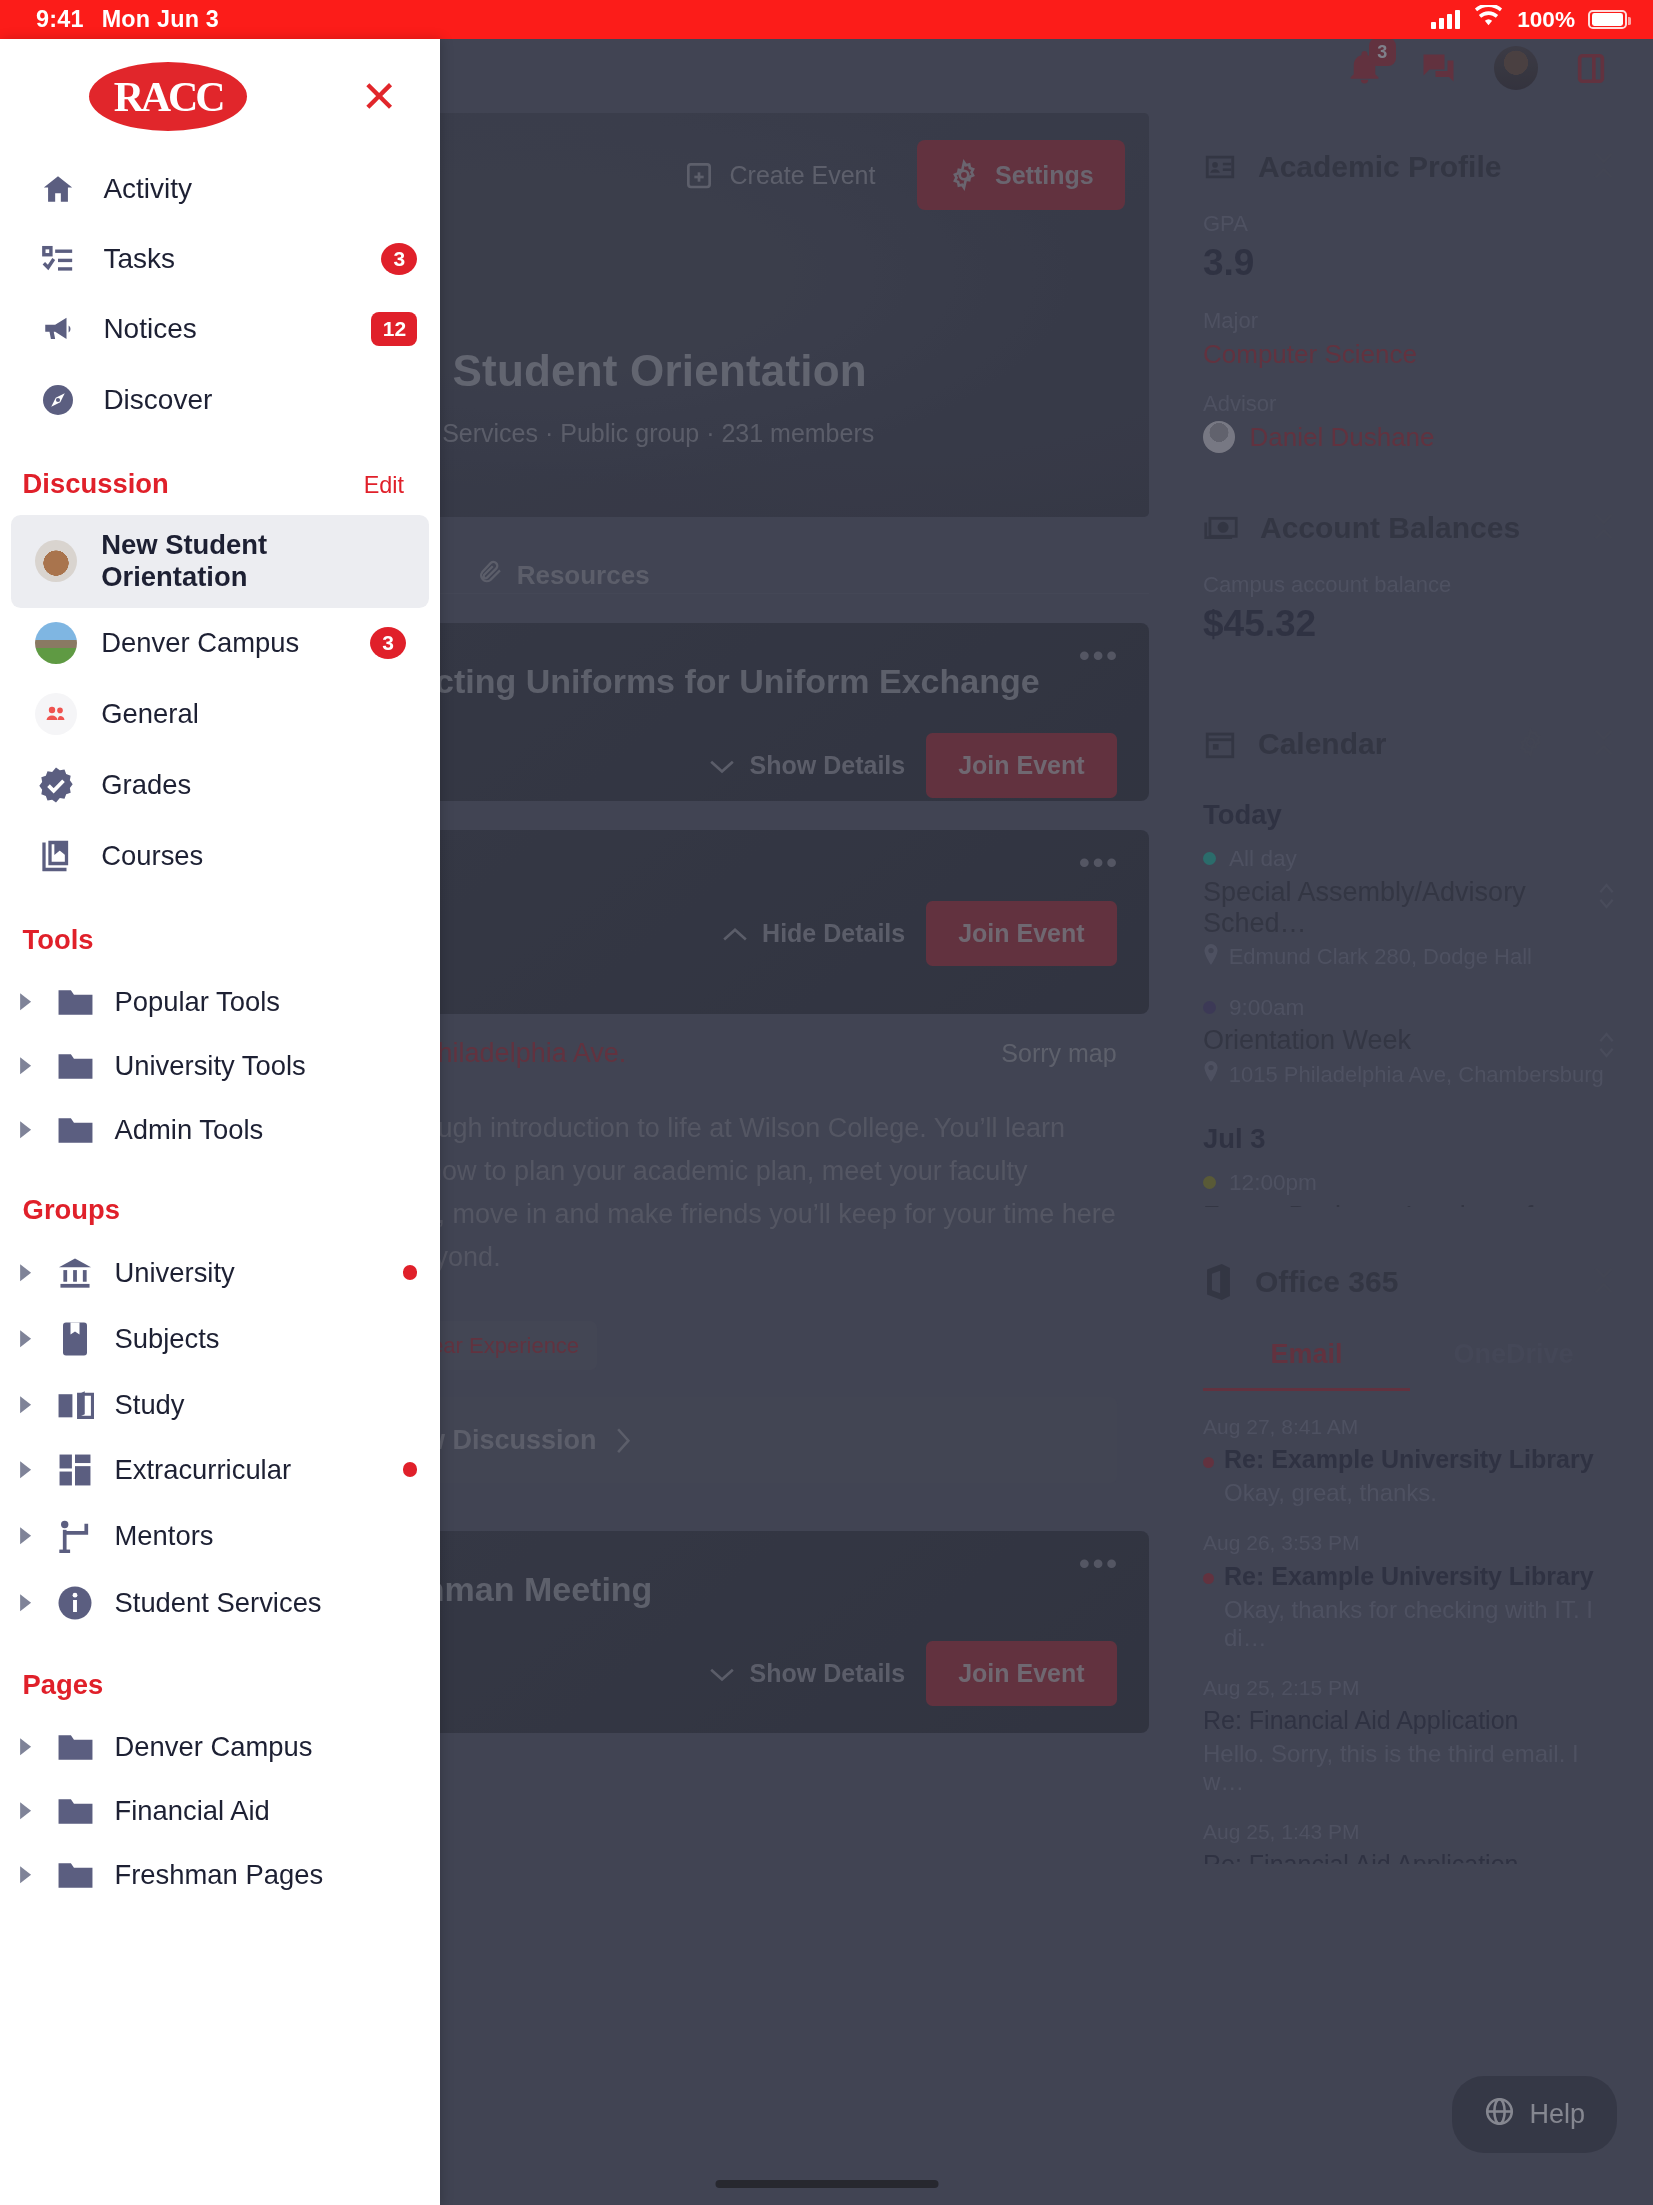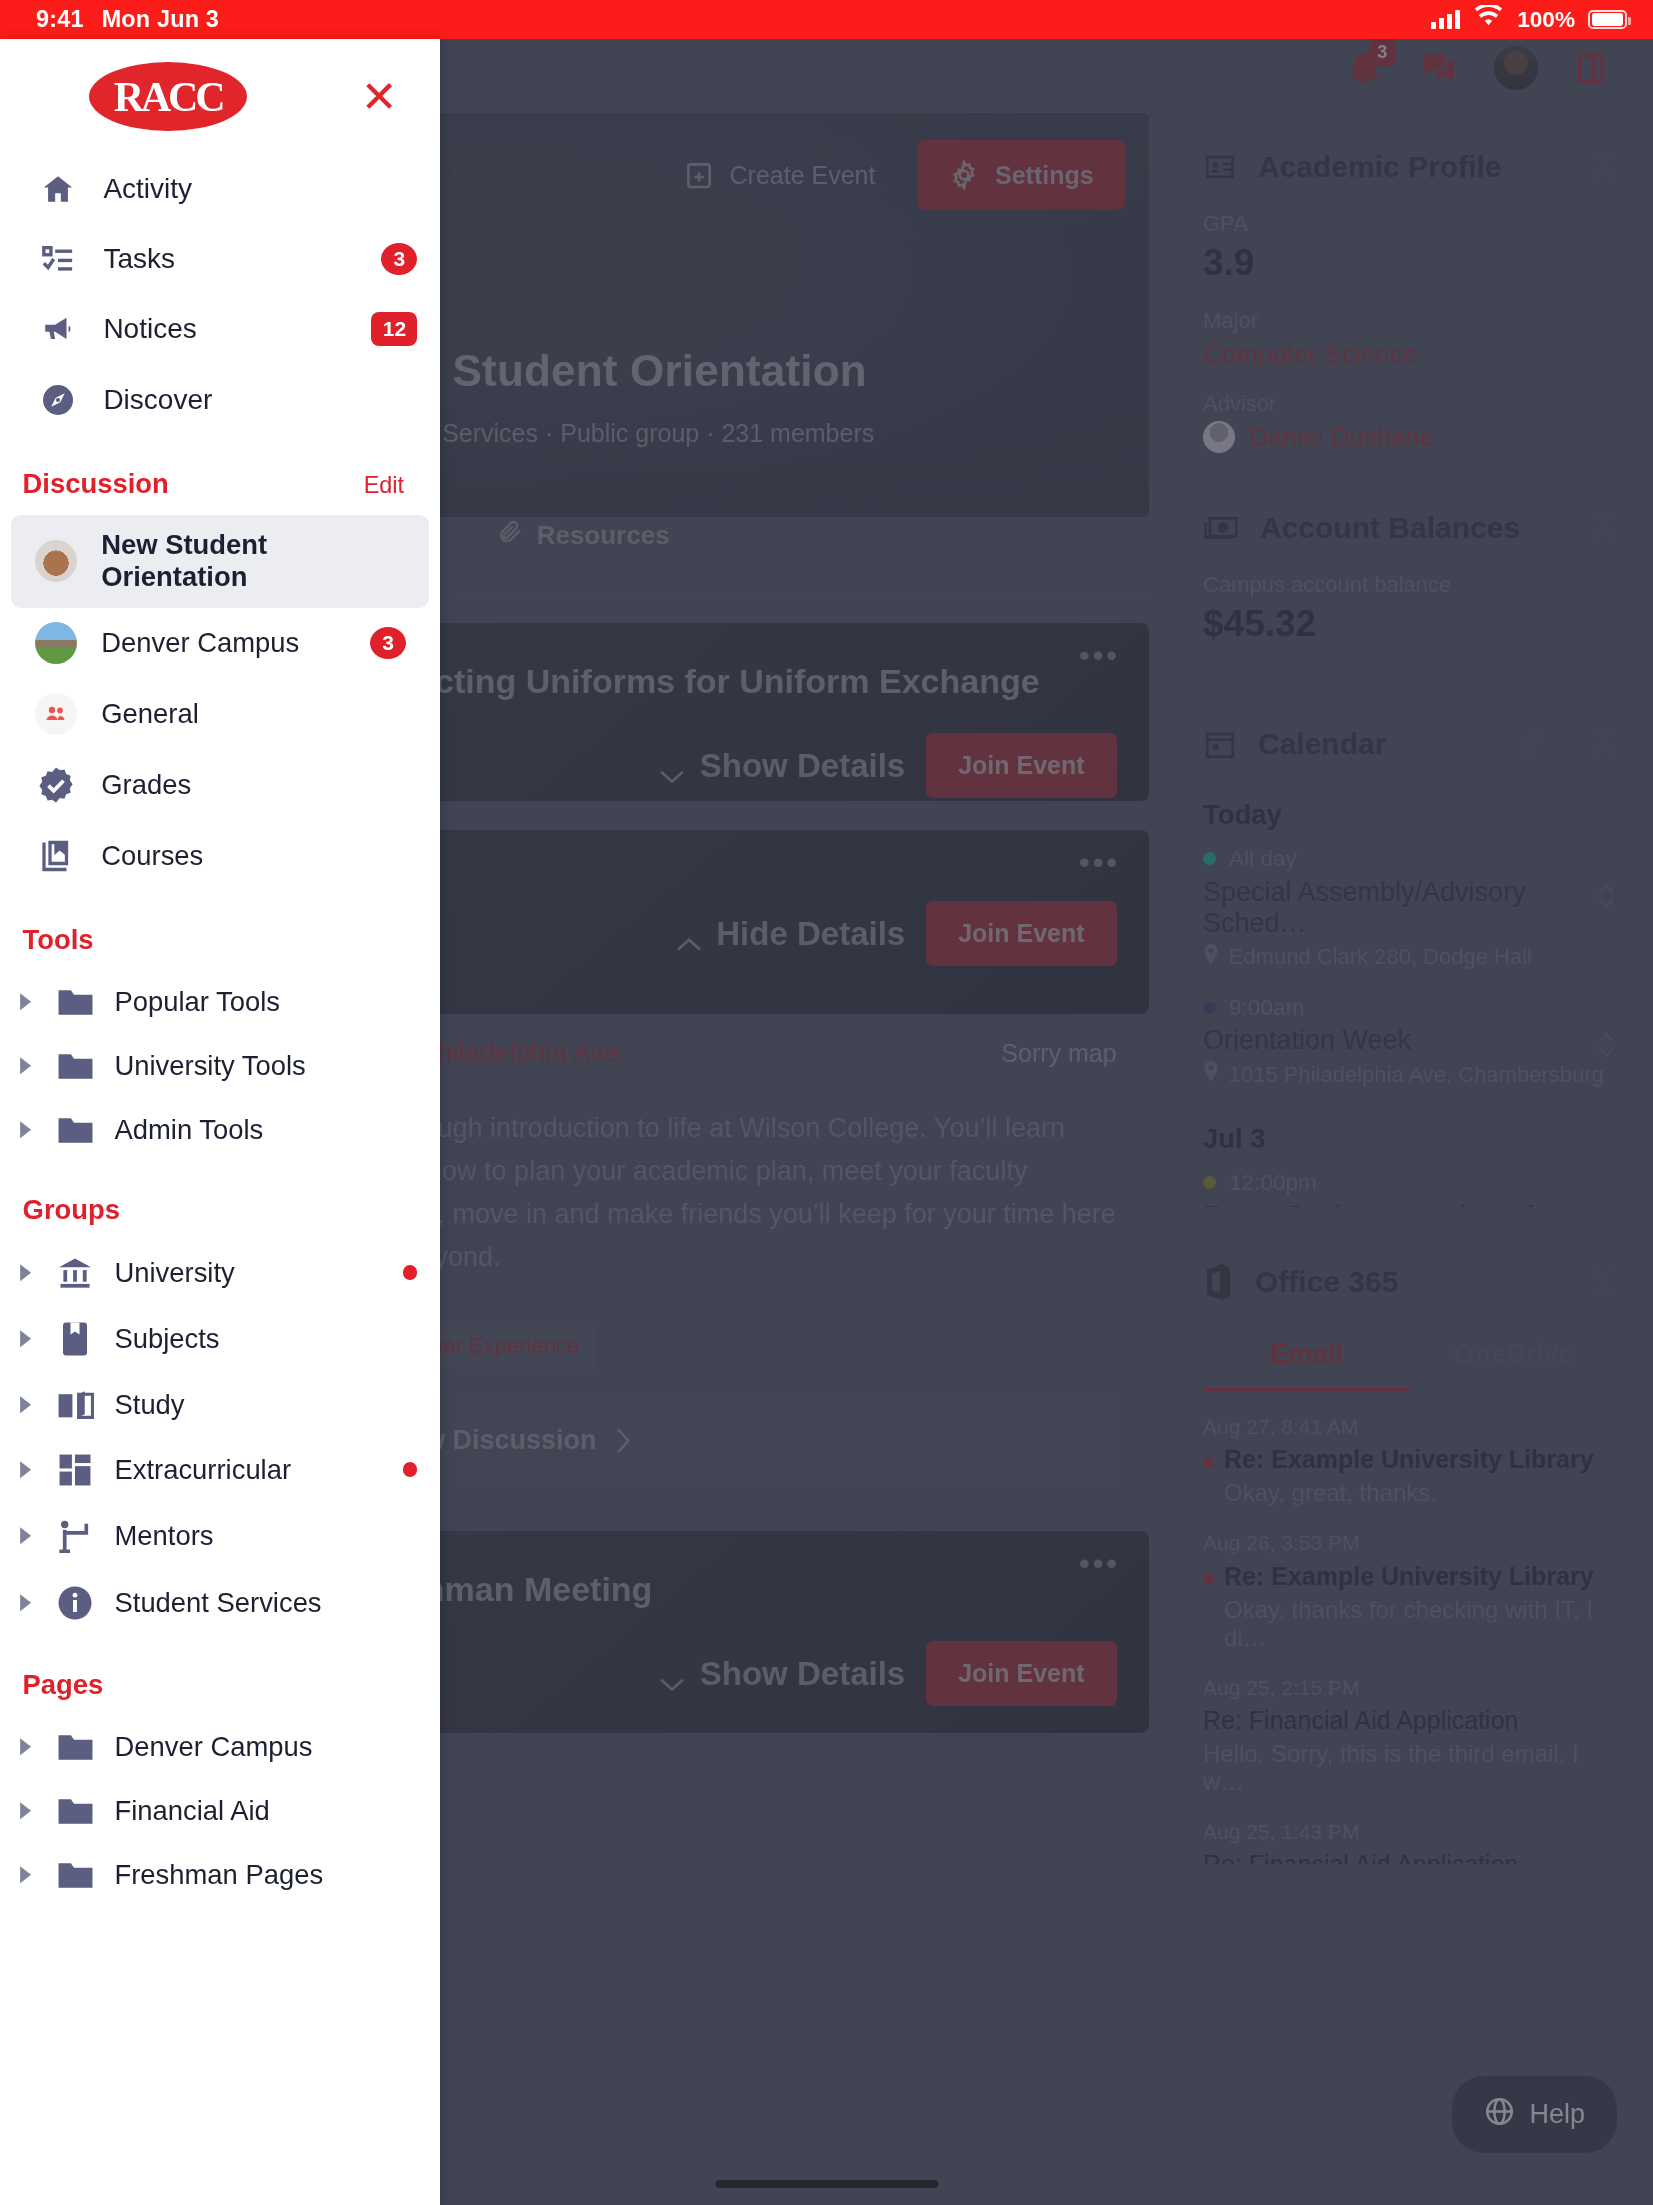--- a/index.html
+++ b/index.html
@@ -69,35 +69,35 @@
   }
   .btn-settings {
     display:flex; align-items:center; gap:14.5px; background:#8c2733; color:#9d9097;
     padding: 18px 31px; border-radius:8px; font-size:25px; font-weight:600;
   }
   .bell-mute { position:absolute; top: 34px; left: 34px; color:#b8bac2; opacity:.75;}
   .hero-title { position:absolute; left: 29px; bottom: 121px; color:#8d9099;
       font-size: 44px; font-weight:700; letter-spacing:0.2px; }
   .hero-meta { position:absolute; left: 29px; bottom: 69px; color:#7d808b; font-size:25px; }
   .tabsrow {
-    margin: 0 19.4px 0 0; height: 77px; display:flex; align-items:flex-start; gap: 62px;
+    margin: 0 19.4px 0 0; height: 77px; display:flex; align-items:flex-end; gap: 42px;
     padding-left: 29px; border-bottom: 1.6px solid #53576699;
   }
   .tab { display:flex; align-items:center; gap:13px; font-size:26px; color:#7f828c; font-weight:600;}
   .tab.active { color:#8c2733; position:relative; }
   .tab.active::after { content:''; position:absolute; left:0; right:0; bottom:-21px; height:4px; background:#8c2733;}
 
   .ecard {
     position: relative; margin: 29px 19.4px 0 0; border-radius: 8px;
     background: linear-gradient(140deg,#2f3340,#262a36); overflow:hidden;
   }
   .ecard .dots { position:absolute; top: 22.6px; right: 29px; color:#6f727d; font-size:32px; letter-spacing:2.4px; line-height:.6;}
   .ecard-title { padding: 39px 32px 0 32px; color:#83868f; font-size:34px; font-weight:700;}
   .ecard-foot { display:flex; align-items:center; justify-content:flex-end; gap:21px; padding: 32px; }
-  .link-row { display:flex; align-items:flex-end; gap:14.5px; color:#7e818b; font-size:33px; font-weight:600;}
+  .link-row { display:flex; align-items:center; gap:14.5px; color:#7e818b; font-size:25px; font-weight:600;}
   .btn-join { background:#8c2733; color:#a8969b; font-size:25px; font-weight:700; padding:18px 32px; border-radius:6.5px; }
 
   .detail-block { margin: 0 19.4px 0 0; padding: 4.8px 32px 0 32px; }
   .addr-row { display:flex; align-items:center; justify-content:space-between; padding: 19.4px 0; }
   .addr { color:#8c2733; font-size:27px; }
   .showmap { color:#83868f; font-size:25px; }
   .para { color:#6f727d; font-size:27px; line-height:1.6; padding-top: 18px; }
   .chip { display:inline-block; margin-top: 42px; background:#4c505f; color:#8c2733;
           font-size:22px; padding:11.3px 18px; border-radius:6.5px; }
   .disc-bar { margin-top: 27.4px; background:#4a4e5d; border-radius:6.5px; padding: 27.4px 32px;

